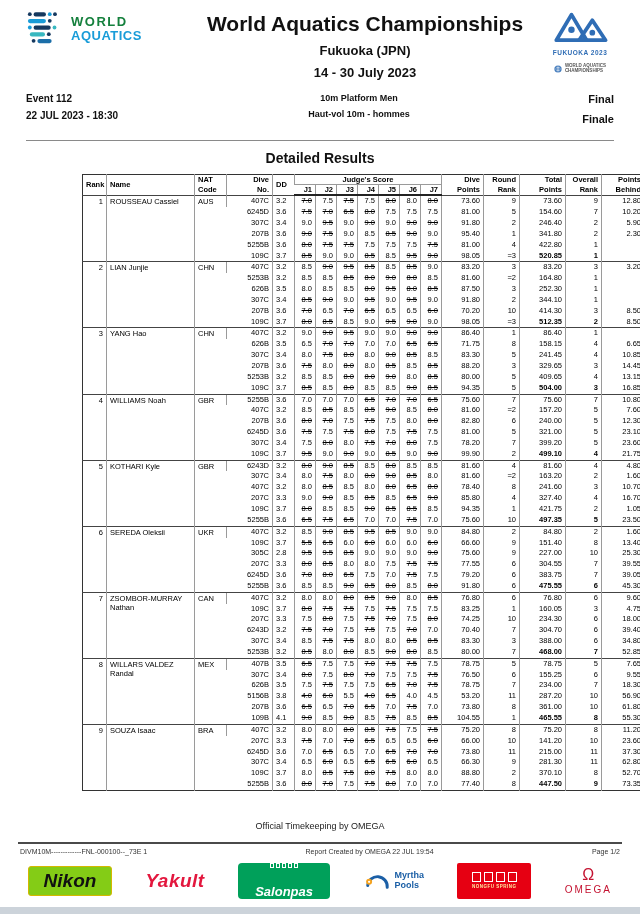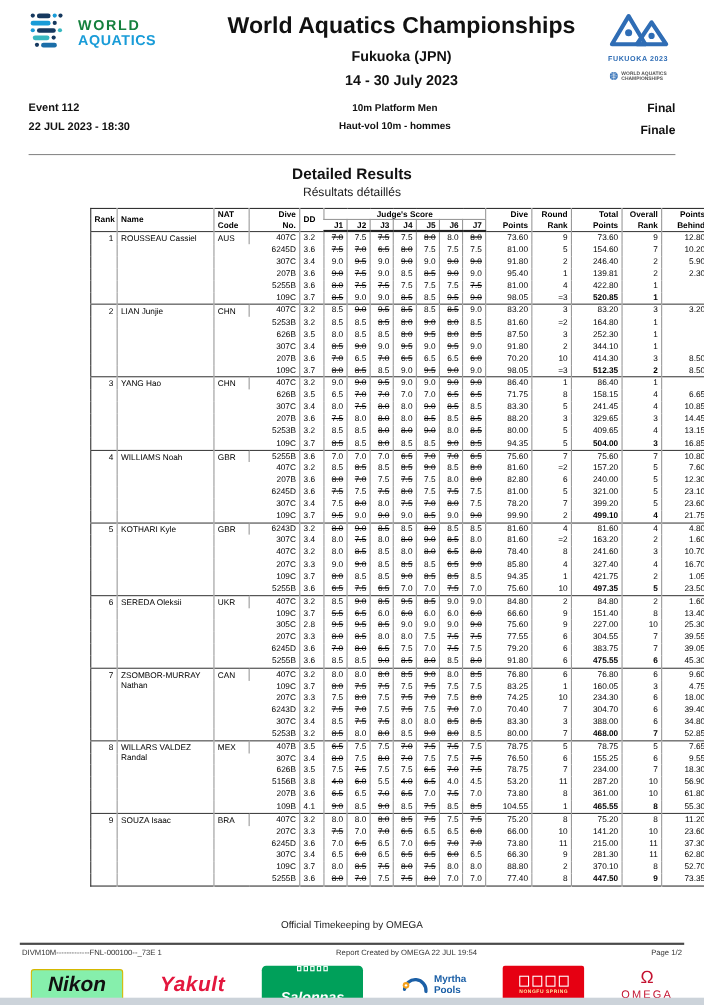--- a/index.html
+++ b/index.html
@@ -49,21 +49,21 @@
   .struck { text-decoration:line-through; }
   .bold { font-weight:bold; }
 
   
   .timekeeping { text-align:center; font-size:9px; color:#222; margin-top:30px; }
   .foot-rule { border-top:2px solid #4a4a4a; margin:11px 18px 0 18px; }
   .foot-info { display:flex; justify-content:space-between; font-size:7px; color:#333; padding:4px 20px 0 20px; }
   .foot-info .c { text-align:center; }
   .foot-info .r { text-align:right; }
   .sponsors { display:flex; justify-content:space-between; align-items:center; padding:8px 28px 0 28px; }
-  .nikon-box { background:#86efac; border:1px solid #d4b800; border-radius:3px; width:84px; height:30px; display:flex; align-items:center; justify-content:center;text-align:right; }
+  .nikon-box { background:#84cc16; border:1px solid #d4b800; border-radius:3px; width:84px; height:30px; display:flex; align-items:center; justify-content:center;text-align:right; }
   .nikon-text { font-size:19px; font-weight:bold; font-style:italic; color:#111; }
   .yakult-text { font-size:19px; font-weight:bold; font-style:italic; color:#e3173e; letter-spacing:0.5px; }
   .salonpas-box { background:#00a05a; border-radius:4px; width:92px; height:36px; display:flex; flex-direction:column; align-items:center; justify-content:center; gap:16px; }
   .kana-row { display:flex; gap:2px; }
   .kana-block { width:4px; height:5px; border:1px solid #fff; }
   .salonpas-text { color:#fff; font-weight:bold; font-style:italic; font-size:13px; }
   .myrtha { display:flex; align-items:center; gap:3px; }
   .myrtha-text { color:#1b5fa6; font-weight:bold; font-size:9px; line-height:1.05; }
   .nongfu-box { background:#e60012; border-radius:2px; width:74px; height:36px; display:flex; flex-direction:column; align-items:center; justify-content:center; gap:2px; }
   .cn-row { display:flex; gap:3px; }
@@ -143,21 +143,20 @@
       <div>Haut-vol 10m - hommes</div>
     </div>
     <div class="event-right">
       <div>Final</div>
       <div>Finale</div>
     </div>
   </div>
   <div class="hdr-rule"></div>
 
   <div class="sec-title">Detailed Results</div>
-  <div class="sec-sub">Résultats détaillés</div>
 
   <div class="results-wrap">
     <table class="results">
       <colgroup>
         <col style="width:24px">
           <col style="width:88px">
           <col style="width:32px">
           <col style="width:46px">
           <col style="width:22px">
         <col style="width:21px">
@@ -261,21 +260,21 @@
             <td class="lft">3.6</td>
             <td class="num struck">9.0</td>
             <td class="num struck">7.5</td>
             <td class="num">9.0</td>
             <td class="num">8.5</td>
             <td class="num struck">8.5</td>
             <td class="num struck">9.0</td>
             <td class="num">9.0</td>
             <td class="num">95.40</td>
             <td class="num">1</td>
-            <td class="num">139.81</td>
+            <td class="num">341.80</td>
             <td class="num">2</td>
             <td class="num">2.30</td>
           </tr>
           <tr>
             <td class="num">5255B</td>
             <td class="lft">3.6</td>
             <td class="num struck">8.0</td>
             <td class="num struck">7.5</td>
             <td class="num struck">7.5</td>
             <td class="num">7.5</td>

